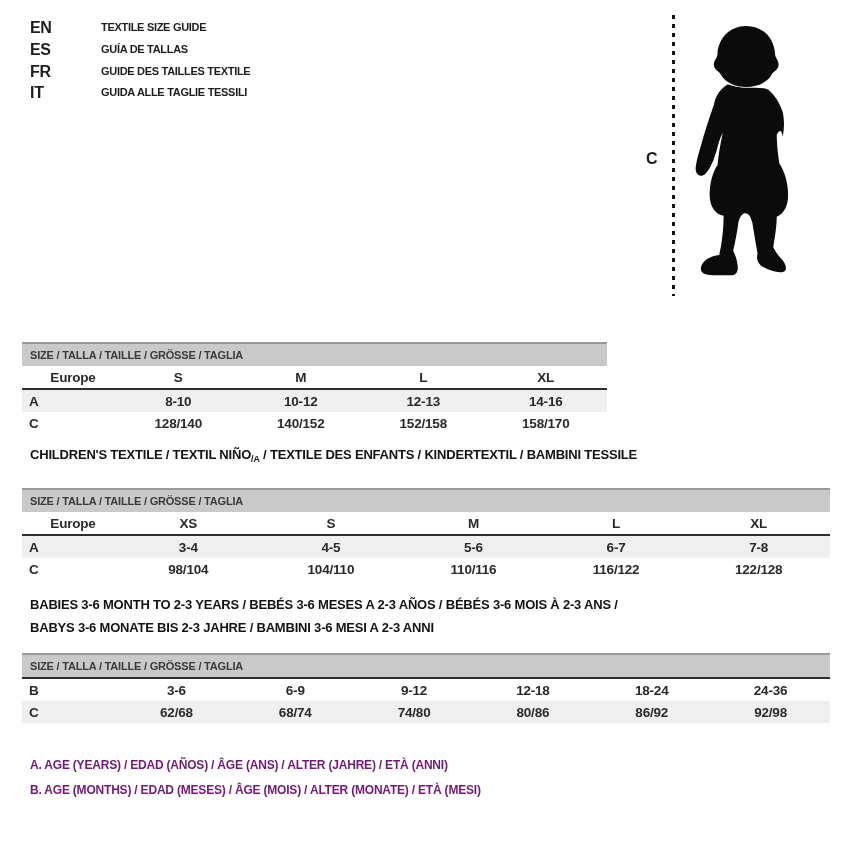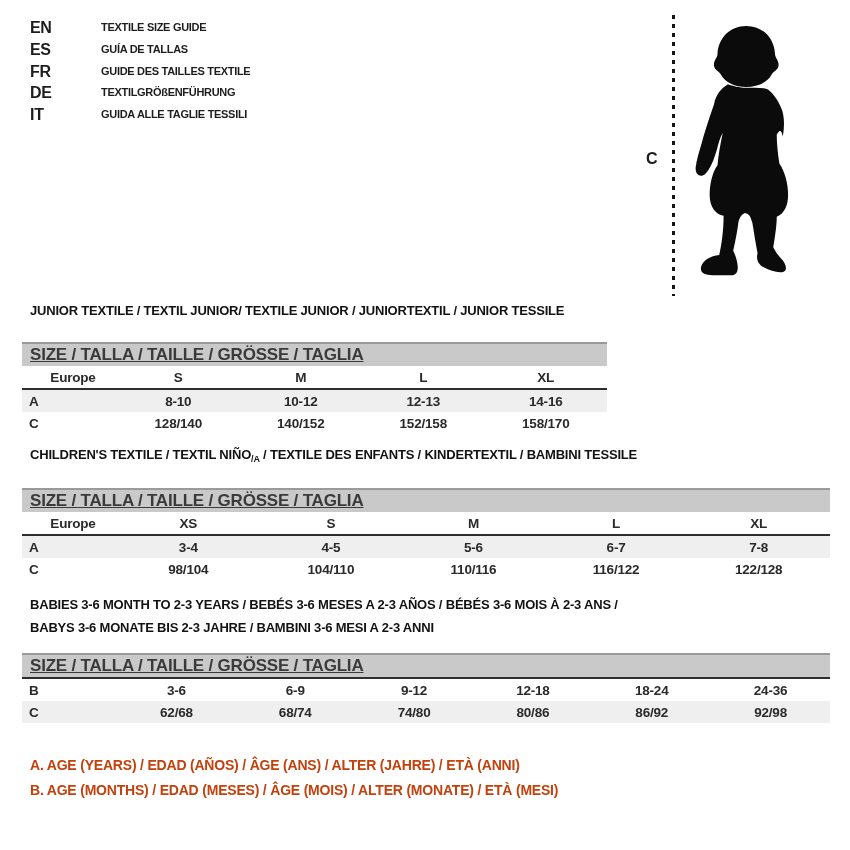--- a/index.html
+++ b/index.html
@@ -25,64 +25,60 @@
   .tbl-title{
     position:absolute;left:30px;font-size:13px;font-weight:700;
     letter-spacing:-0.2px;color:#121212;white-space:nowrap;
   }
   .tbl-title .line{line-height:23px;}
   .tbl-title .sub{font-size:9px;vertical-align:-3px;}
   .tbl{position:absolute;left:22px;}
   .bar{
     height:22px;line-height:22px;background:var(--bar,#c9c9c9);
     border-top:2px solid #9a9a9a;padding-left:8px;
-    font-size:17px;font-weight:700;letter-spacing:-0.2px;color:#3a3a3a;text-decoration:underline;
+    font-size:11px;font-weight:700;letter-spacing:-0.2px;color:#3a3a3a;
   }
   table{width:100%;border-collapse:collapse;table-layout:fixed;}
   td{
     height:22px;text-align:center;font-size:13.5px;font-weight:700;
     letter-spacing:-0.2px;color:#2a2a2a;padding:0;white-space:nowrap;
   }
   td.lbl{text-align:left;padding-left:7px;}
   col.c-lbl{width:95px;}
   tr.shaded{background:var(--shade,#efefef);}
   tr.divider td{border-bottom:2px solid var(--divider,#2e2e2e);text-align:center;}
   table.top-divider{border-top:2px solid var(--divider,#2e2e2e);}
   
   #t1-title{top:303px;} #t1{top:342px;width:585px;}
   #t2-title{top:447px;} #t2{top:488px;width:808px;}
   #t3-title{top:593px;} #t3{top:653px;width:808px;}
   
   .legend{position:absolute;left:30px;top:753px;}
   .legend-line{
-    font-size:14px;font-weight:700;letter-spacing:-0.2px;
-    line-height:25px;color:#c2410c;white-space:nowrap;
+    font-size:12px;font-weight:700;letter-spacing:-0.2px;
+    line-height:25px;color:#701a75;white-space:nowrap;
   }
 </style>
 </head>
 <body>
 
 <div class="page">
 
   <div class="lang-block">
     <div class="lang-row">
       <span class="lang-code">EN</span>
       <span class="lang-title">TEXTILE SIZE GUIDE</span>
     </div>
     <div class="lang-row">
       <span class="lang-code">ES</span>
       <span class="lang-title">GUÍA DE TALLAS</span>
     </div>
     <div class="lang-row">
       <span class="lang-code">FR</span>
       <span class="lang-title">GUIDE DES TAILLES TEXTILE</span>
-    </div>
-    <div class="lang-row">
-      <span class="lang-code">DE</span>
-      <span class="lang-title">TEXTILGRÖßENFÜHRUNG</span>
     </div>
     <div class="lang-row">
       <span class="lang-code">IT</span>
       <span class="lang-title">GUIDA ALLE TAGLIE TESSILI</span>
     </div>
   </div>
 
   <div class="figure">
     <div class="measure-line"></div>
     <div class="measure-label">C</div>
@@ -123,21 +119,20 @@
                  C104,148 103,136 103,128
                  C105,124 108,120 110,130
                  C112,118 112,106 108,97
                  C104,87 98,80 93,76
                  C85,73 76,74 68,74
                  C60,74 52,72 47,70 Z"></path>
       </g>
     </svg>
   </div>
 
-  <div class="tbl-title" id="t1-title">JUNIOR TEXTILE / TEXTIL JUNIOR/ TEXTILE JUNIOR / JUNIORTEXTIL / JUNIOR TESSILE</div>
   <div class="tbl" id="t1">
     <div class="bar">SIZE / TALLA / TAILLE / GRÖSSE / TAGLIA</div>
     <table>
       <colgroup>
           <col class="c-lbl">
           <col>
           <col>
           <col>
           <col>
         </colgroup>

